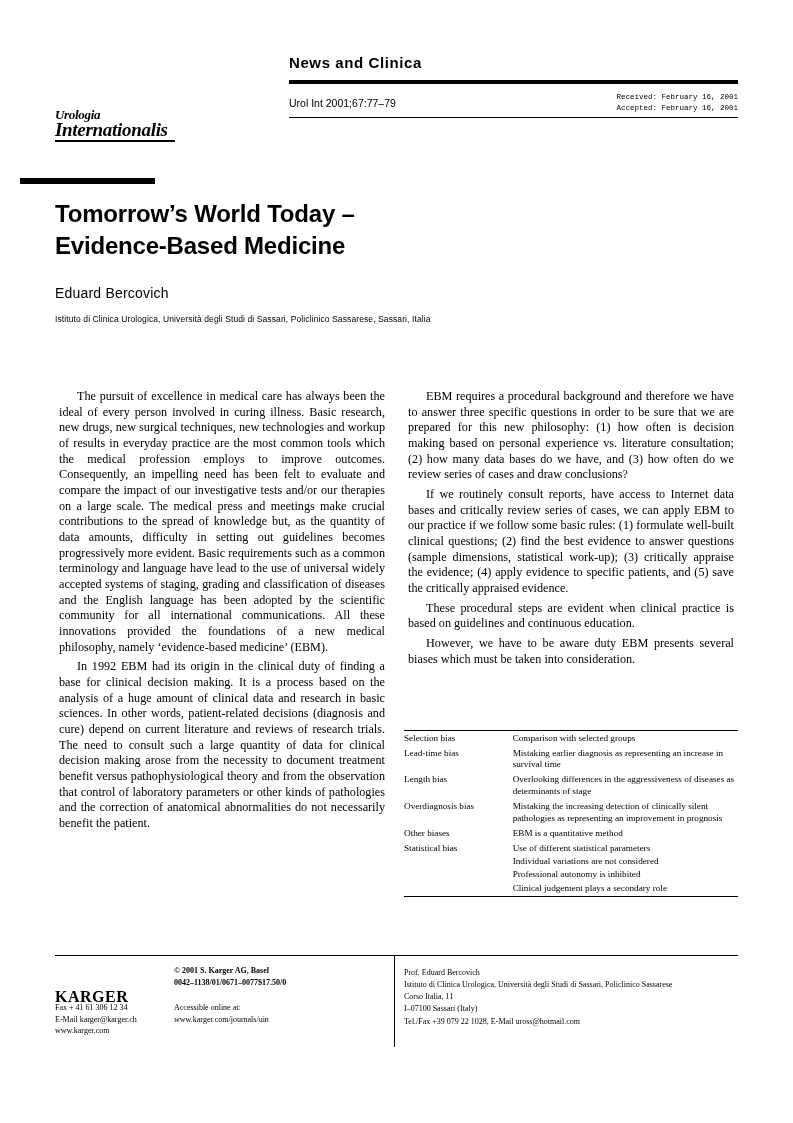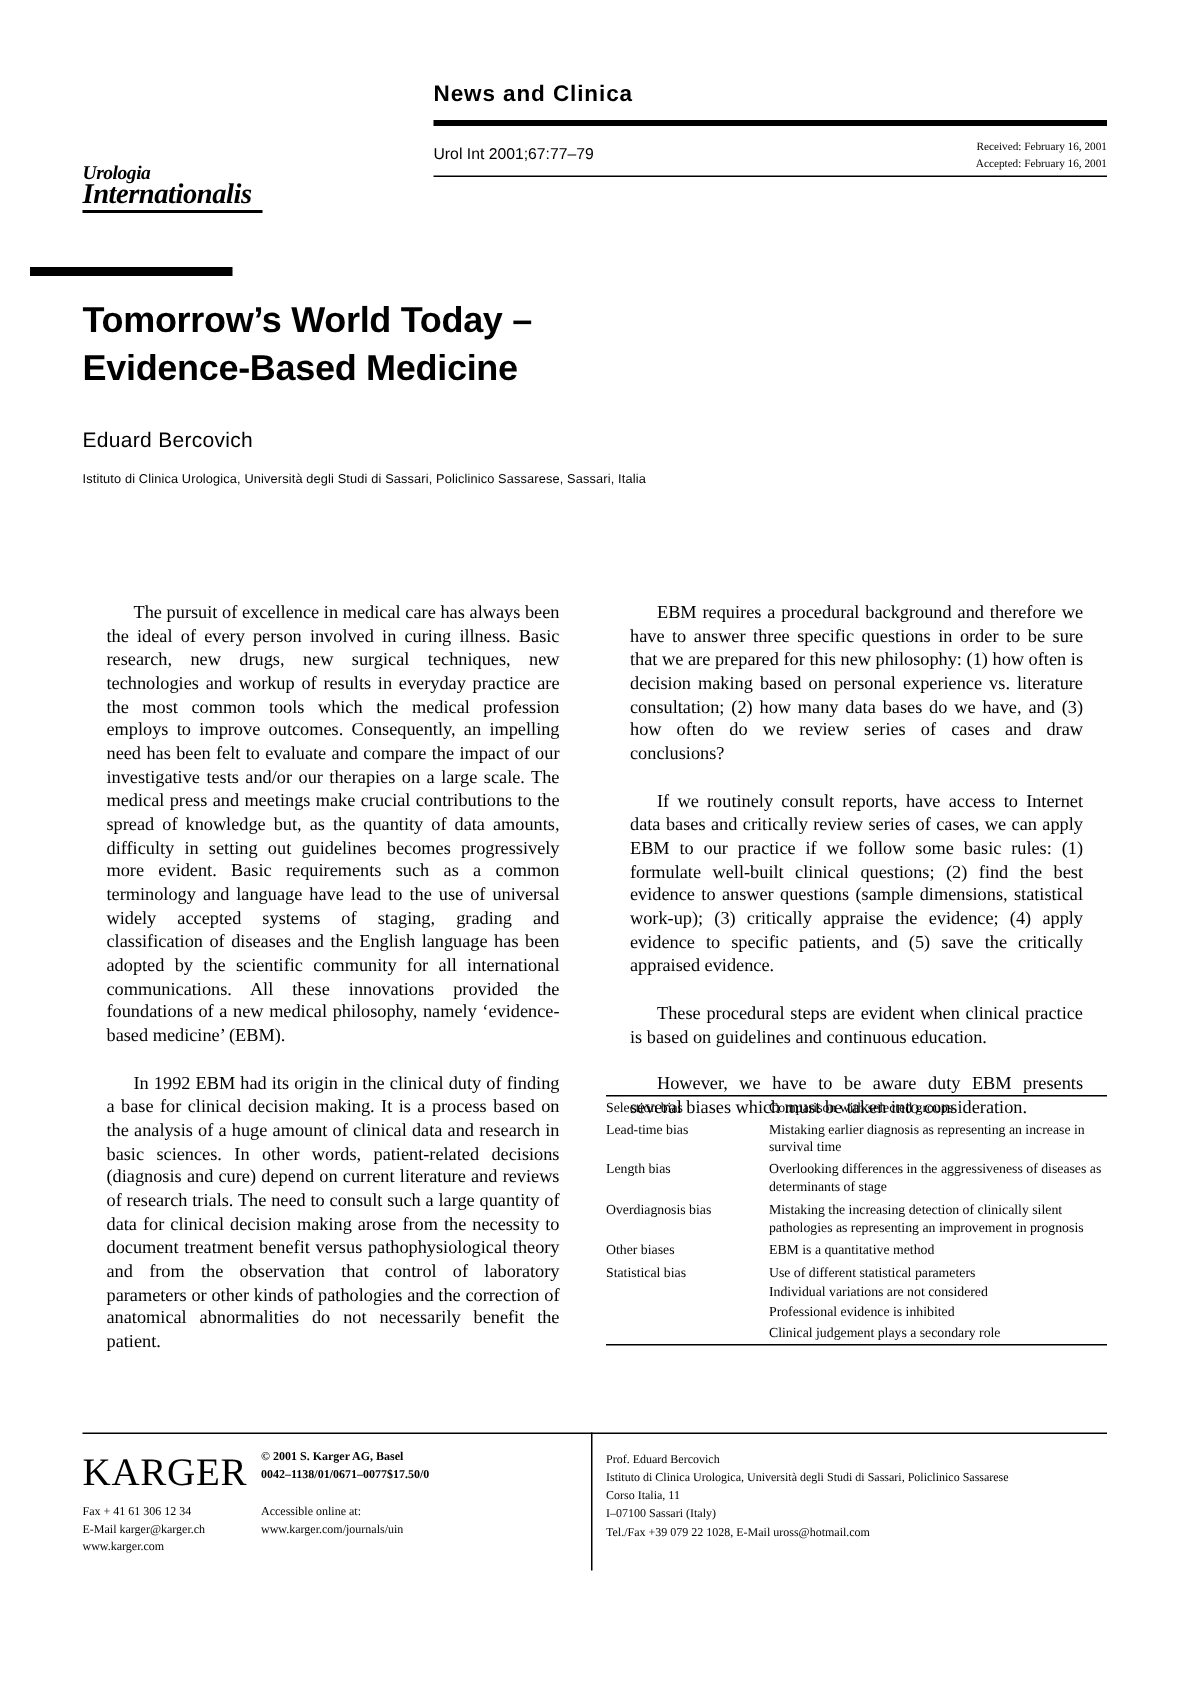--- a/index.html
+++ b/index.html
@@ -71,21 +71,21 @@
     left: 289px;
     top: 97px;
     font-family: "Liberation Sans", sans-serif;
     font-size: 10.5px;
   }
   .received {
     position: absolute;
     right: 55px;
     top: 92px;
     text-align: right;
-    font-family: Liberation Serif, serif;
+    font-family: Liberation Mono, monospace;
     font-size: 7.5px;
     line-height: 1.5;
   }
   .hdr-rule-bottom {
     position: absolute;
     left: 289px;
     top: 117px;
     width: 449px;
     height: 1px;
     background: #000;
@@ -135,21 +135,21 @@
     top: 385px;
     width: 334px;
     font-size: 12.2px;
     line-height: 1.285;
     text-align: justify;
     font-family: "Liberation Serif", serif;
   }
   .col.left  { left: 55px; }
   .col.right { left: 404px; }
   .col p {
-    margin: 16px;
+    margin: 4px;
     text-indent: 18px;
   }
 
   
   .biases-table {
     position: absolute;
     left: 404px;
     top: 730px;
     width: 334px;
     font-size: 9.2px;
@@ -187,24 +187,24 @@
     position: absolute;
     left: 394px;
     top: 955px;
     width: 1px;
     height: 92px;
     background: #000;
   }
   .karger-logo {
     position: absolute;
     left: 55px;
-    top: 967px;
-    font-family: "Liberation Serif", serif;
-    font-weight: normal;
-    font-size: 26px;
+    top: 988px;
+    font-family: "Liberation Serif", serif;
+    font-weight: bold;
+    font-size: 16px;
     letter-spacing: 0.5px;
   }
   .karger-contact {
     position: absolute;
     left: 55px;
     top: 1002px;
     font-size: 8px;
     line-height: 1.45;
     font-family: "Liberation Serif", serif;
   }
@@ -302,21 +302,21 @@
         <tr>
           <td class="term">Statistical bias</td>
           <td class="desc">Use of different statistical parameters</td>
         </tr>
         <tr>
           <td class="term sub"></td>
           <td class="desc sub">Individual variations are not considered</td>
         </tr>
         <tr>
           <td class="term sub"></td>
-          <td class="desc sub">Professional evidence is inhibited</td>
+          <td class="desc sub">Professional autonomy is inhibited</td>
         </tr>
         <tr>
           <td class="term sub"></td>
           <td class="desc sub">Clinical judgement plays a secondary role</td>
         </tr>
       </tbody>
     </table>
     <div class="rule-bottom"></div>
   </div>
 

